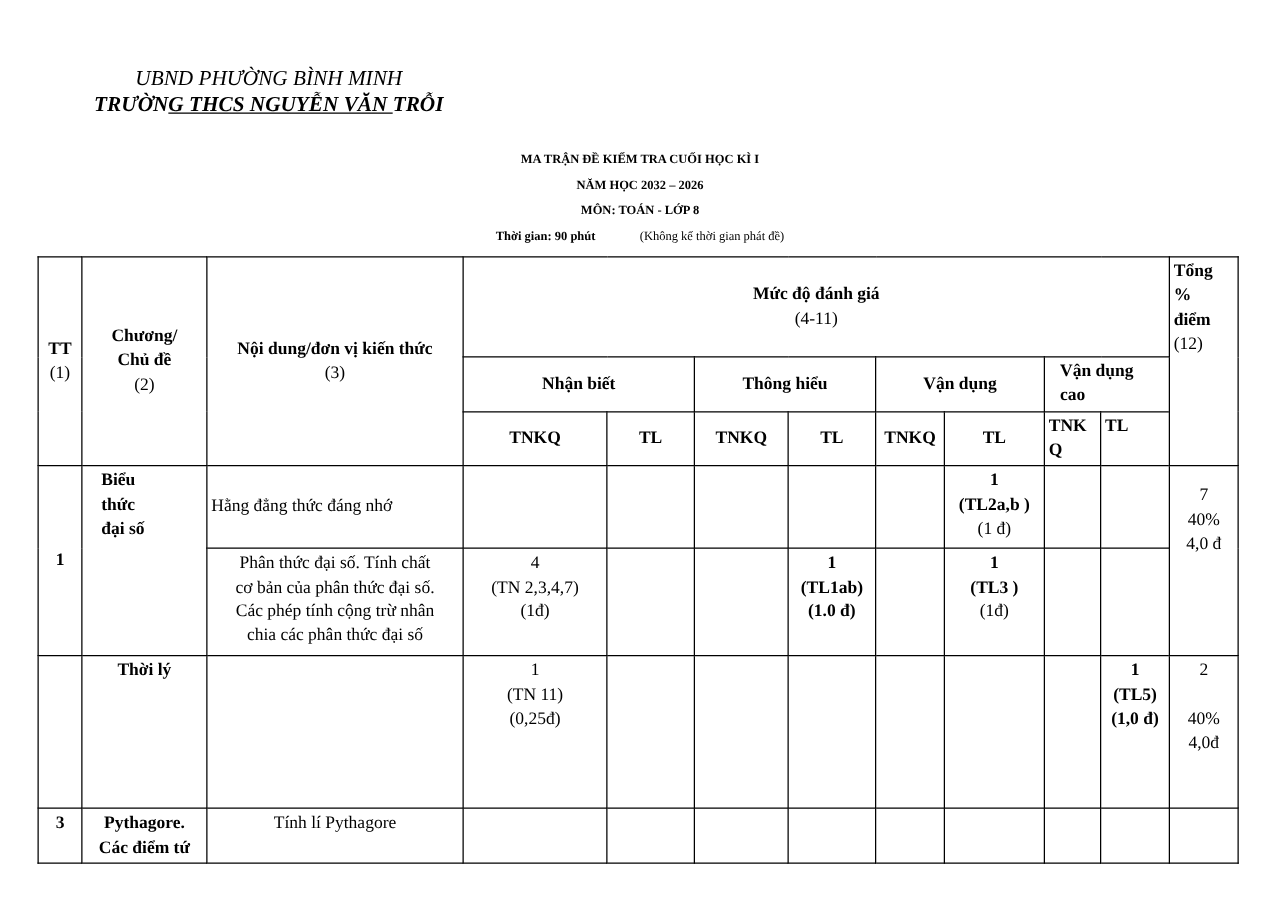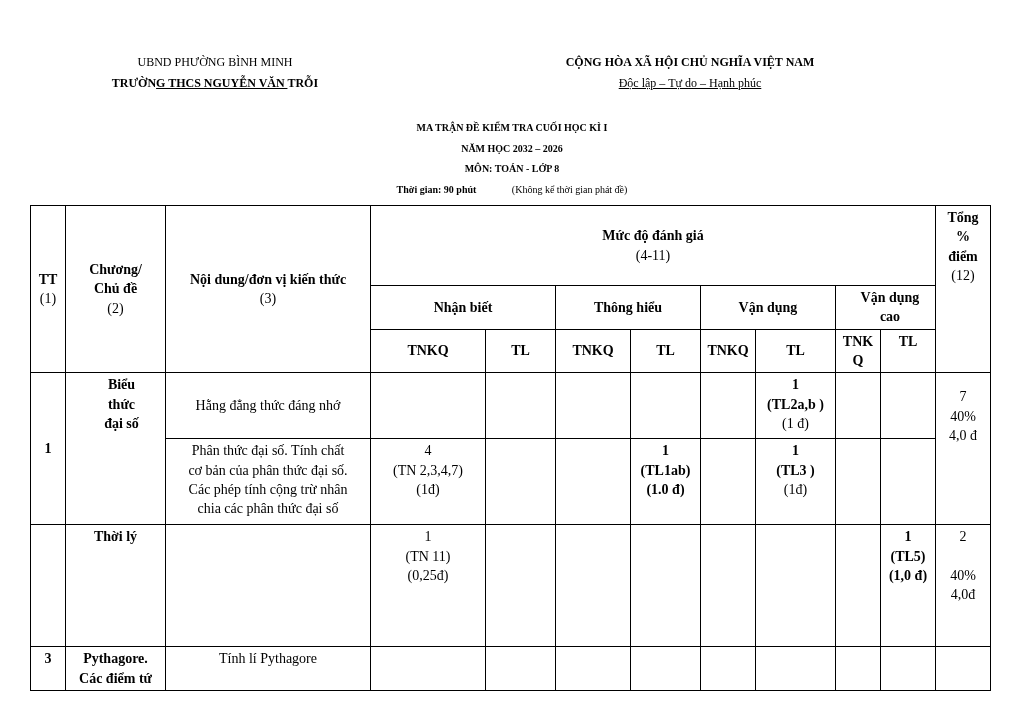--- a/index.html
+++ b/index.html
@@ -9,36 +9,36 @@
     background: #ffffff; color: #000000;
     font-family: "Liberation Serif", serif;
     overflow: hidden;
   }
   .page { padding: 52px 30px 0 30px; }
 
   
   .doc-header { display: flex; }
   .hdr-left { width: 370px; text-align: center; }
   .hdr-right { width: 370px; margin-left: 105px; text-align: center; }
-  .hdr-line { font-size: 12px; line-height: 21px; }
+  .hdr-line { font-size: 17px; line-height: 21px; font-style: italic; }
   .b { font-weight: bold; }
   .u { text-decoration: underline; }
 
   
   .doc-title { text-align: center; margin-top: 24px; font-size: 10px; line-height: 20.5px; font-weight: bold; }
   .doc-title .normal { font-weight: normal; margin-left: 33px; }
 
   
   table { border-collapse: collapse; table-layout: fixed; width: 960px; margin-top: 5px; font-size: 14px; }
   td, th { border: 1px solid #000; padding: 2px 3px; line-height: 1.38; overflow: hidden; }
   th { text-align: center; vertical-align: middle; font-weight: bold; }
   td { text-align: center; vertical-align: top; }
   .pl { white-space: pre-line; display: block; }
   .inline-pl { white-space: pre-line; }
-  .tal { text-align: center; }
+  .tal { text-align: left; }
   .vam { vertical-align: middle; }
   .vat { vertical-align: top; }
   .pt12 { padding-top: 14px; }
   .indent { padding-left: 15px; }
   .indent-sm { padding-left: 12px; }
 
   tr.h1 { height: 80px; }
   tr.h2 { height: 42px; margin-left: 30px; }
   tr.h3 { height: 38px; }
   tr.r1a { height: 66px; }
@@ -48,24 +48,20 @@
 </style>
 </head>
 <body>
 
 <div class="page">
 
   <div class="doc-header">
     <div class="hdr-left">
       <div class="hdr-line">UBND PHƯỜNG BÌNH MINH</div>
       <div class="hdr-line b"><span>TRƯỜN</span><span class="u">G THCS NGUYỄN VĂN </span><span>TRỖI</span></div>
-    </div>
-    <div class="hdr-right">
-      <div class="hdr-line b">CỘNG HÒA XÃ HỘI CHỦ NGHĨA VIỆT NAM</div>
-      <div class="hdr-line u">Độc lập – Tự do – Hạnh phúc</div>
     </div>
   </div>
 
   <div class="doc-title">
     <div>MA TRẬN ĐỀ KIỂM TRA CUỐI HỌC KÌ I</div>
     <div>NĂM HỌC 2032 – 2026</div>
     <div>MÔN: TOÁN - LỚP 8</div>
     <div><span>Thời gian: 90 phút</span><span class="normal"> (Không kể thời gian phát đề)</span></div>
   </div>
 

